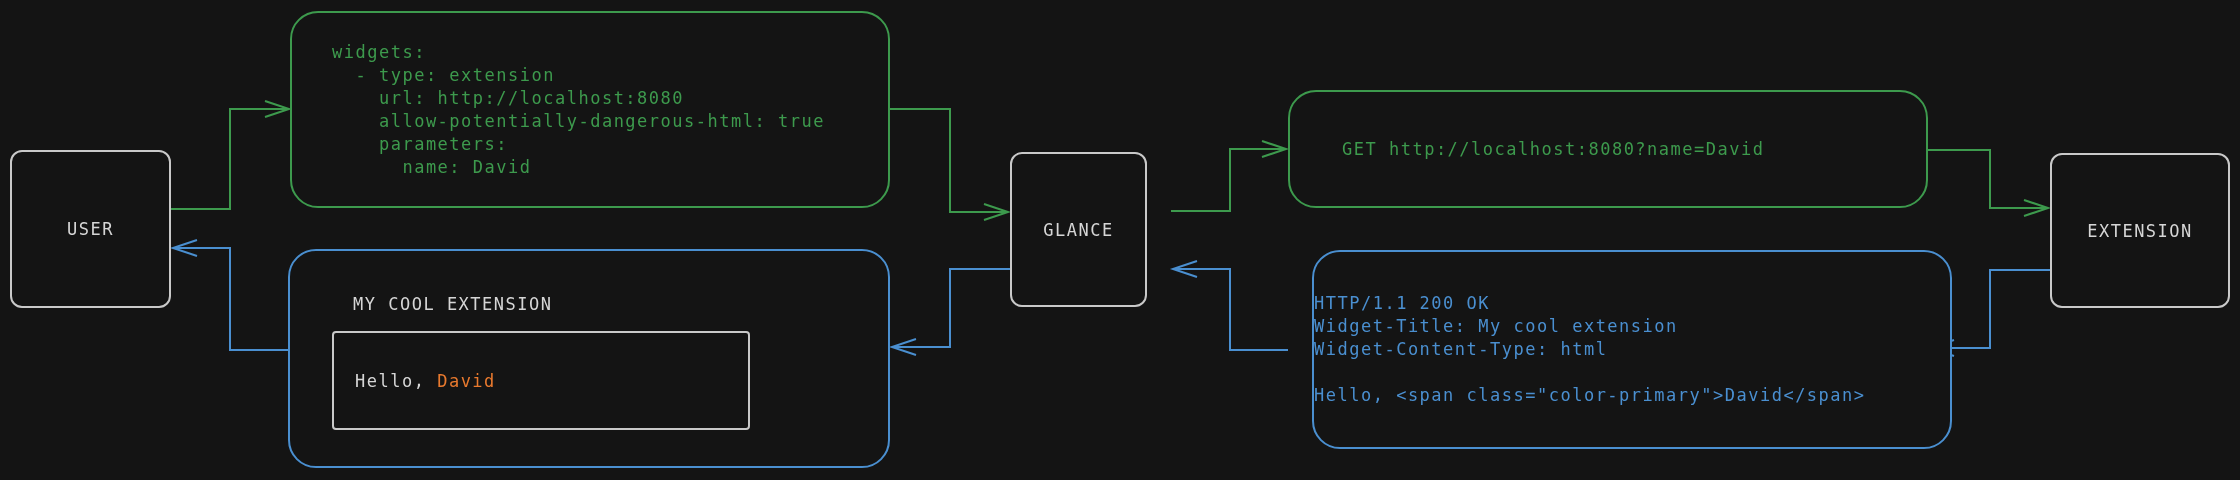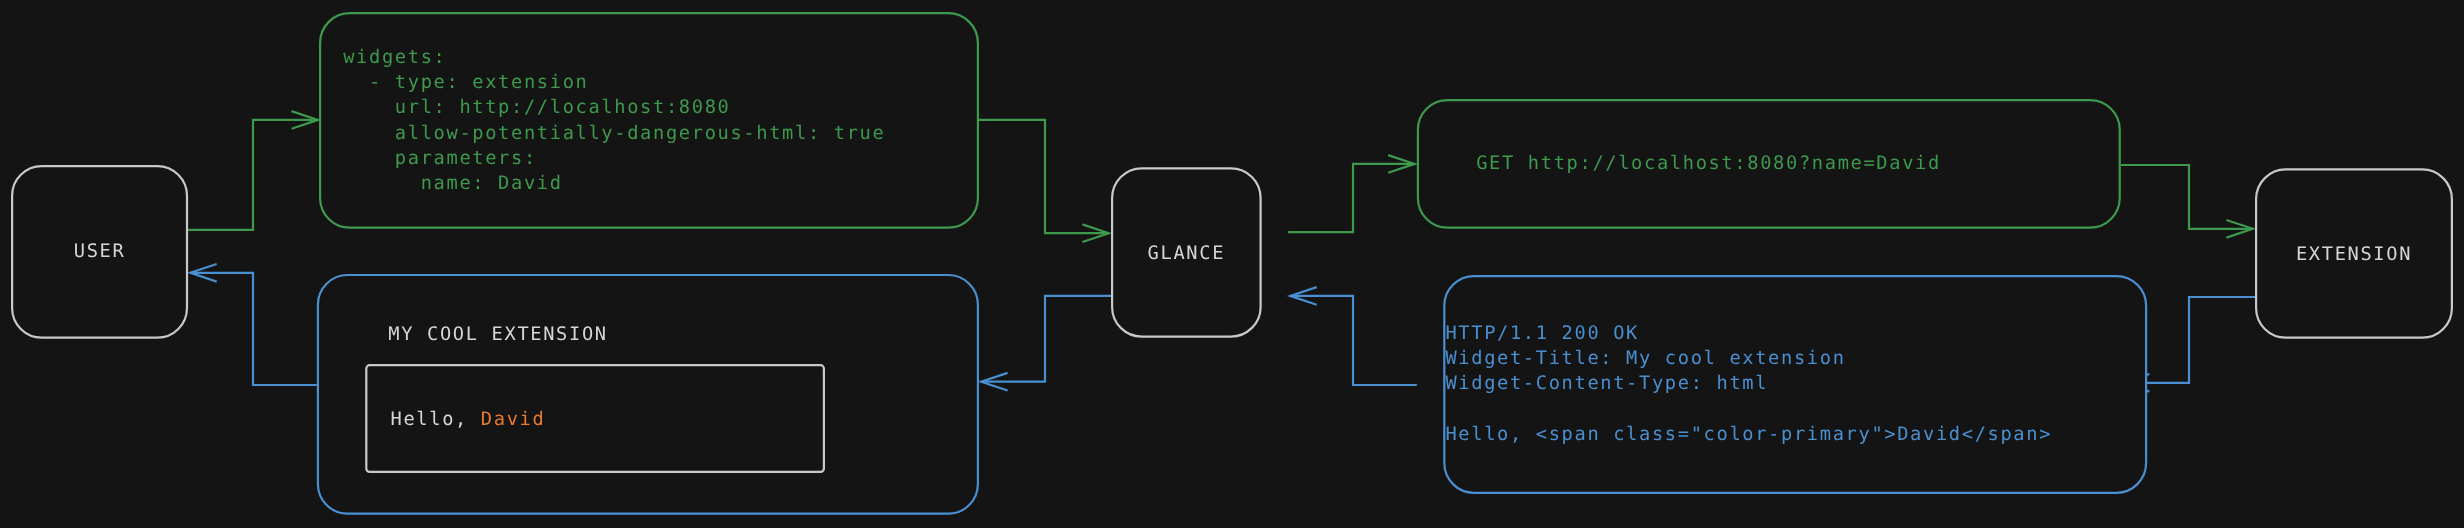--- a/index.html
+++ b/index.html
@@ -13,37 +13,37 @@
   *{box-sizing:border-box;margin:0;padding:0;}
   html,body{background:var(--background);}
   body{
     font-family:"DejaVu Sans Mono","Liberation Mono",monospace;
     width:2240px;height:480px;overflow:hidden;
   }
   .canvas{position:relative;width:2240px;height:480px;background:var(--background);}
   .flow-svg{position:absolute;left:0;top:0;width:2240px;height:480px;}
 
   .node{
-    position:absolute;border:2px solid var(--neutral-grey);border-radius:28px;
+    position:absolute;border:2px solid var(--neutral-grey);border-radius:12px;
     display:flex;align-items:center;justify-content:center;
     color:var(--text-grey);font-size:17px;letter-spacing:1.5px;
     background:var(--background);
   }
   .node-user{left:10px;top:150px;width:161px;height:158px;}
   .node-glance{left:1010px;top:152px;width:137px;height:155px;}
   .node-extension{left:2050px;top:153px;width:180px;height:155px;}
 
   .msg{
     position:absolute;border-radius:28px;border:2px solid;
     display:flex;flex-direction:column;justify-content:center;
     font-size:17px;letter-spacing:1.5px;background:var(--background);
   }
   .msg-green{border-color:var(--request-green);color:var(--request-green);}
   .msg-blue{border-color:var(--response-blue);color:var(--response-blue);}
-  .msg-config{left:290px;top:11px;width:600px;height:197px;padding-left:20px;}
+  .msg-config{left:290px;top:11px;width:600px;height:197px;padding-left:40px;}
   .msg-request{left:1288px;top:90px;width:640px;height:118px;padding-left:52px;}
   .msg-response{left:1288px;top:250px;width:640px;height:199px;margin-left:24px;}
   .code-line{white-space:pre;line-height:23px;min-height:23px;}
 
   .widget{
     position:absolute;left:288px;top:249px;width:602px;height:219px;
     border:2px solid var(--response-blue);border-radius:28px;background:var(--background);padding-left:19px;
   }
   .widget-title{
     position:absolute;left:63px;top:42px;color:var(--text-grey);

